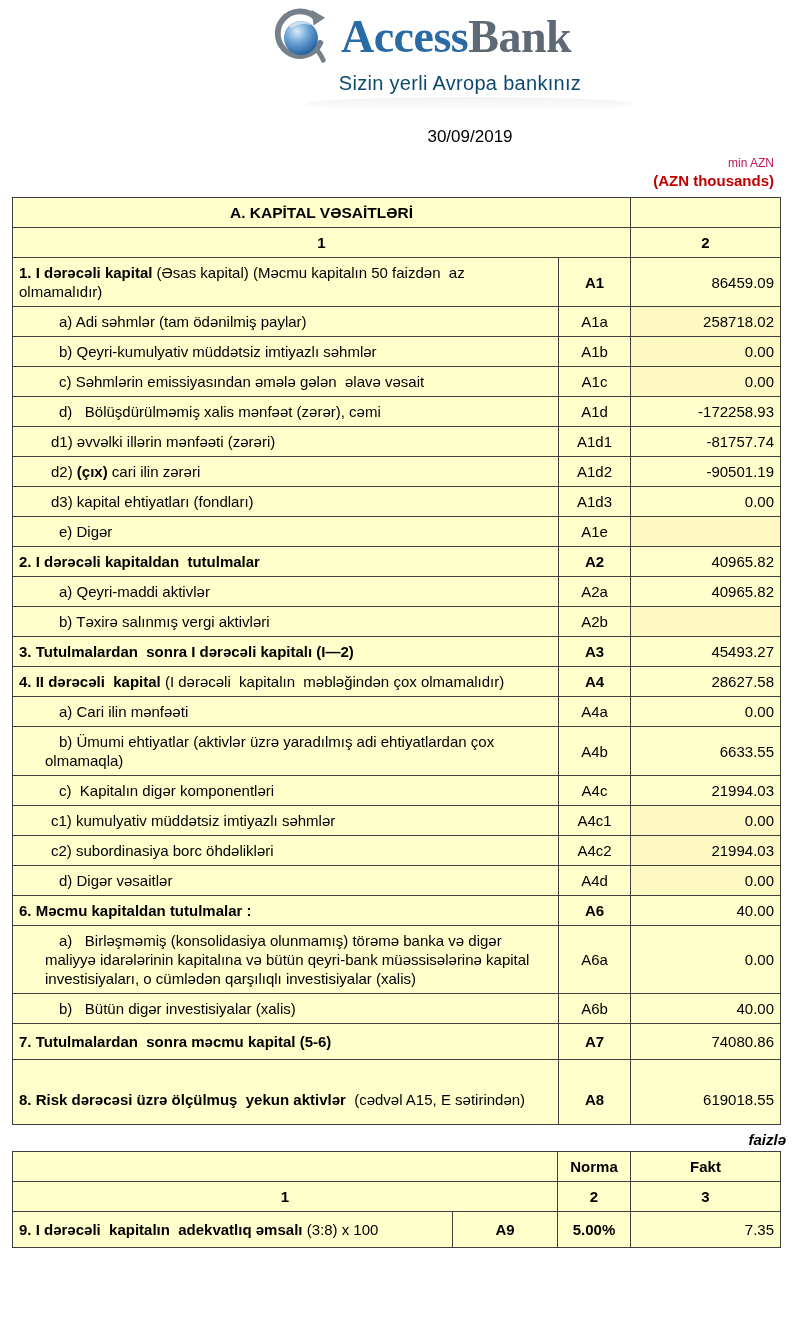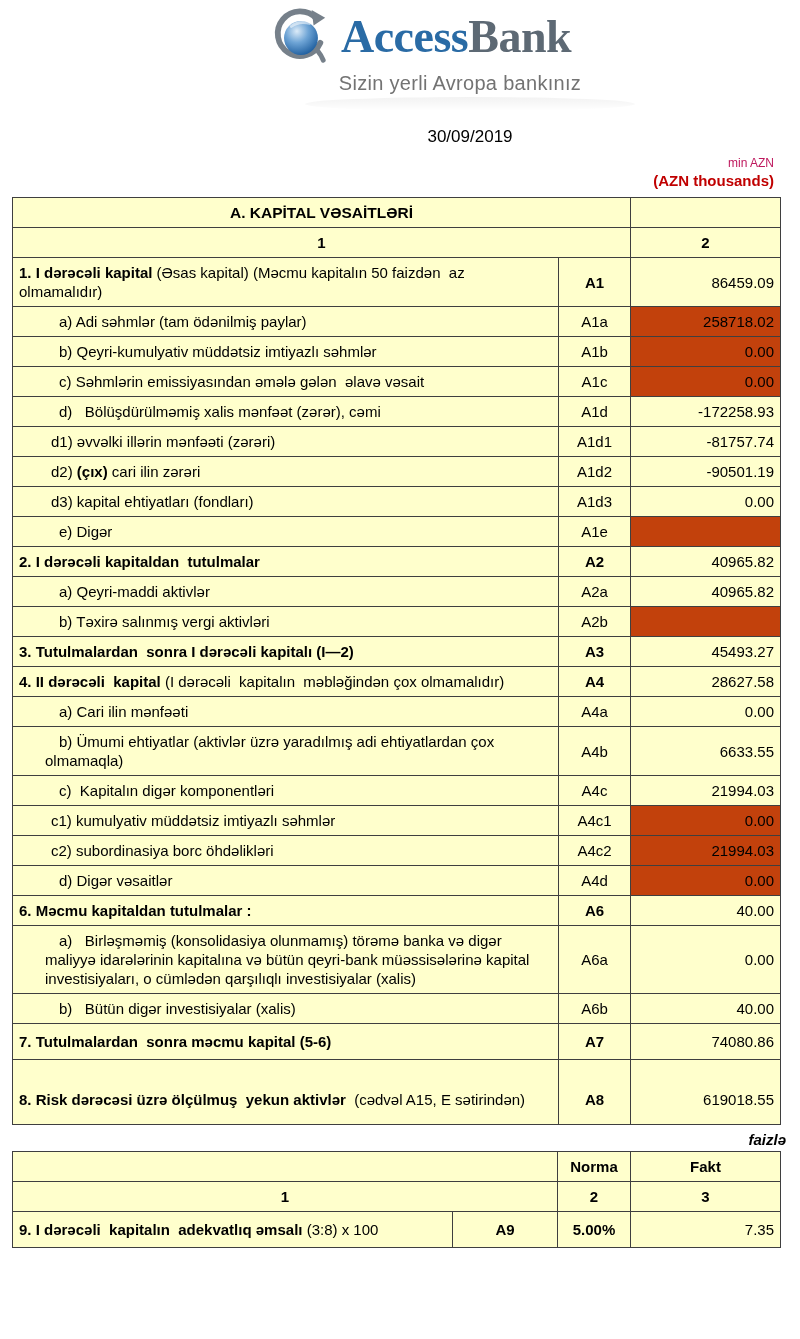--- a/index.html
+++ b/index.html
@@ -17,21 +17,21 @@
   }
   .logo-icon { width: 62px; height: 62px; margin-right: 10px; flex: 0 0 auto; }
   .logo-text {
     font-family: "Liberation Serif", serif; font-size: 46px; font-weight: 600;
     letter-spacing: -0.5px; line-height: 1;
   }
   .logo-access { color: #2a6ba5; }
   .logo-bank { color: #5d6974; }
   .tagline {
     margin-top: 4px; margin-left: 120px;
-    font-size: 20px; color: #737373; letter-spacing: 0.3px; text-align: center;
+    font-size: 20px; color: #0c4a6e; letter-spacing: 0.3px; text-align: center;
   }
   .logo-shadow {
     height: 14px; width: 330px; margin: 2px 0 0 305px;
     background: linear-gradient(to bottom, rgba(0,0,0,0.05), rgba(0,0,0,0));
     border-radius: 50%;
   }
   .date-line { margin-top: 16px; margin-left: 140px; font-size: 17px; }
   .unit-block { margin-top: 8px; text-align: right; padding-right: 26px; line-height: 1.35; }
   .unit-label { font-size: 12px; color: #be185d; }
   .unit-note { font-size: 15px; font-weight: 600; color: #c00000; }
@@ -40,21 +40,21 @@
   .tbl-wrap { padding: 0 18px 0 12px; }
   table.rpt {
     border-collapse: collapse; width: 768px; table-layout: fixed;
     font-size: 15px;
   }
   table.rpt td {
     border: 1.6px solid #3f3f3f; vertical-align: middle;
     padding: 5px 6px; line-height: 19px;
   }
   td.bg-y { background: #ffffcc; }
-  td.bg-w { background: #c2410c; }
+  td.bg-w { background: #fef9c3; }
   td.title-cell { text-align: center; font-weight: bold; padding: 5px 6px; font-size: 15.5px; }
   td.idx { text-align: center; font-weight: bold; padding: 2px 4px; }
   td.code { text-align: center; }
   td.code.b { font-weight: bold; }
   td.val { text-align: right; padding-right: 8px; }
   td.lbl { white-space: pre-wrap; padding-right: 10px; }
   td.lbl.ind0 { text-indent: 0; }
   td.lbl.ind1 { text-indent: 14px; padding-left: 32px; }
   td.lbl.ind2 { text-indent: 32px; }
   tr.tall > td { padding-top: 30px; padding-bottom: 15px; }

